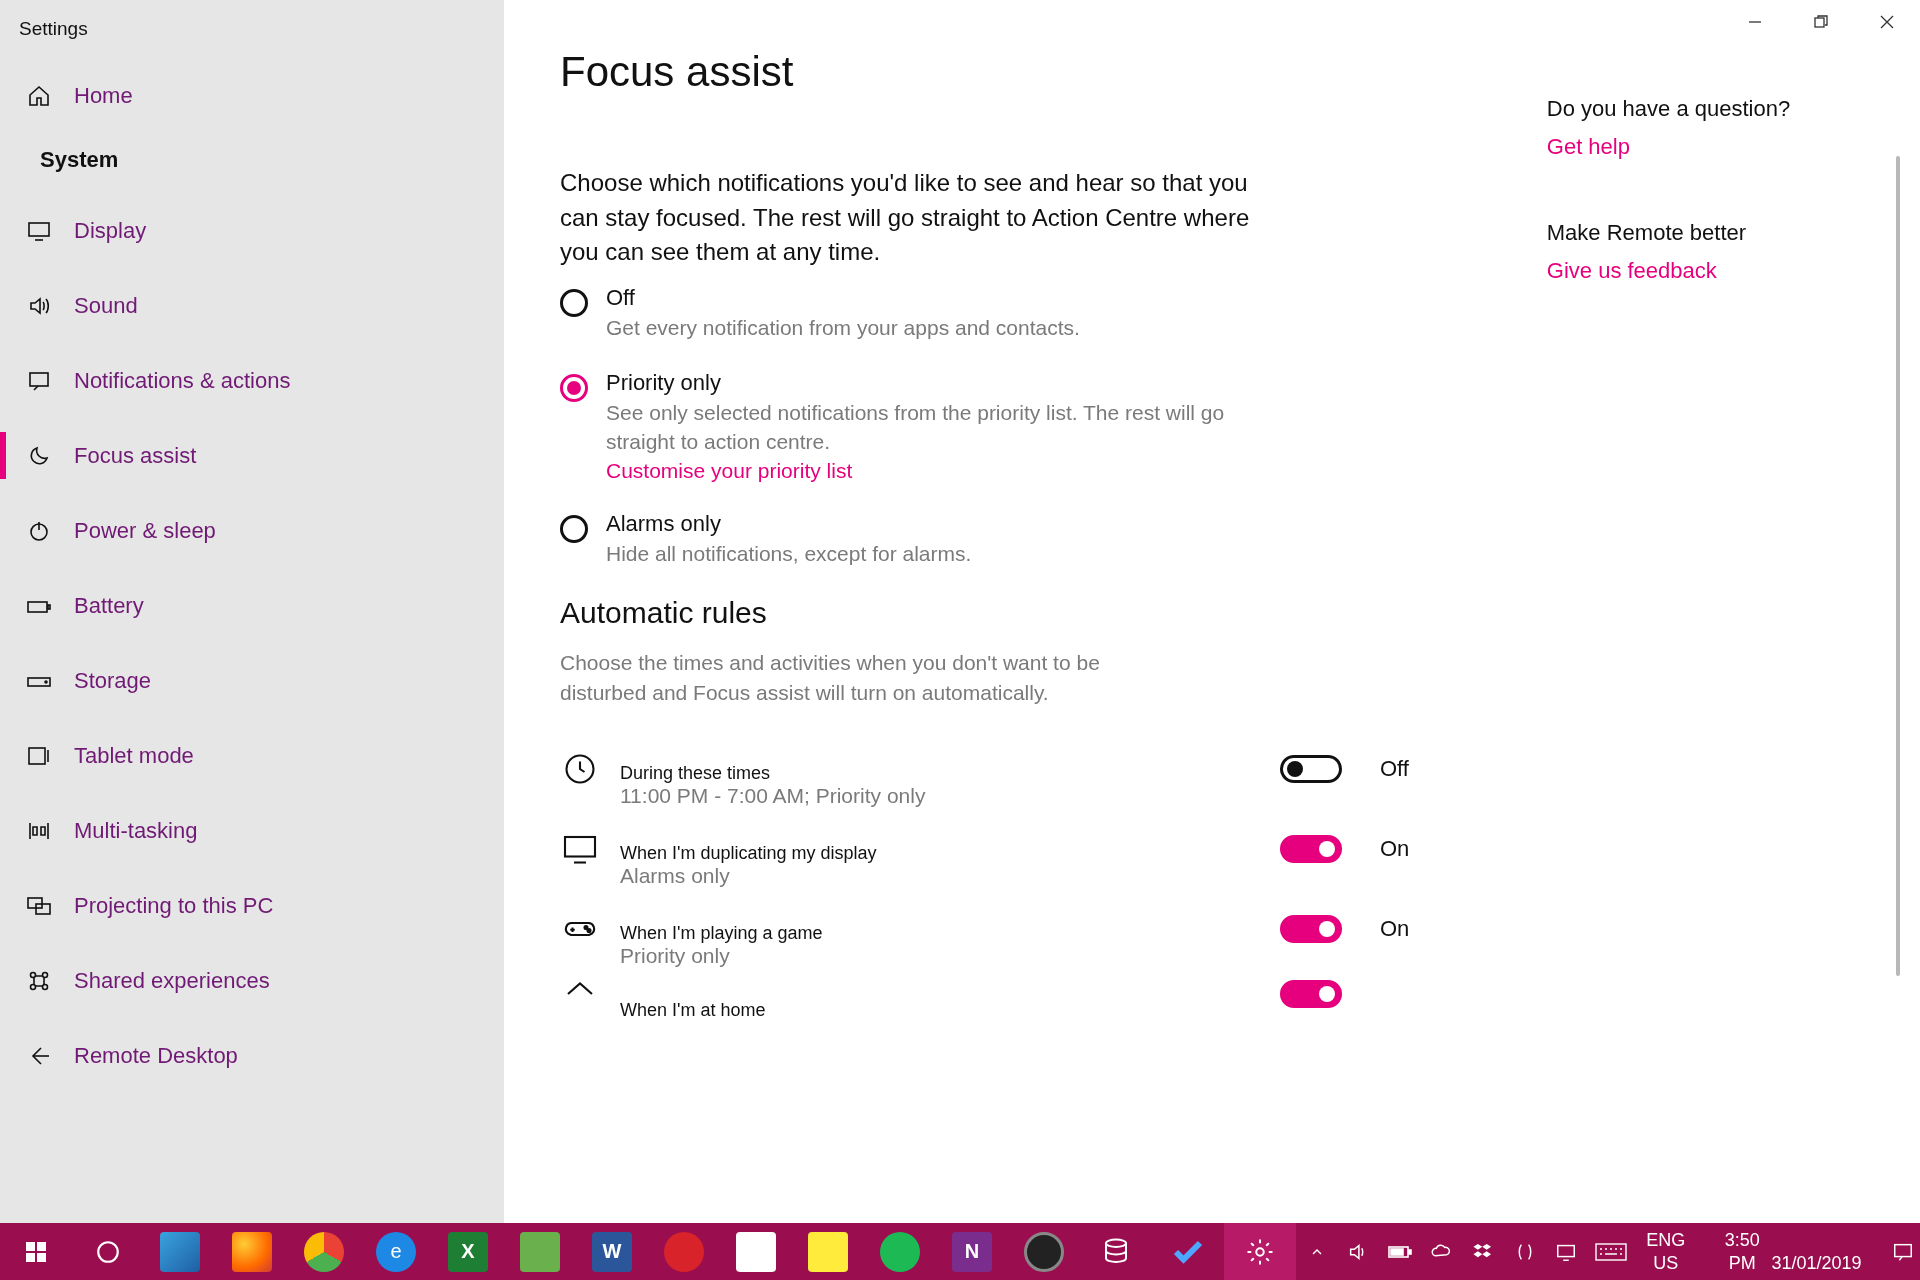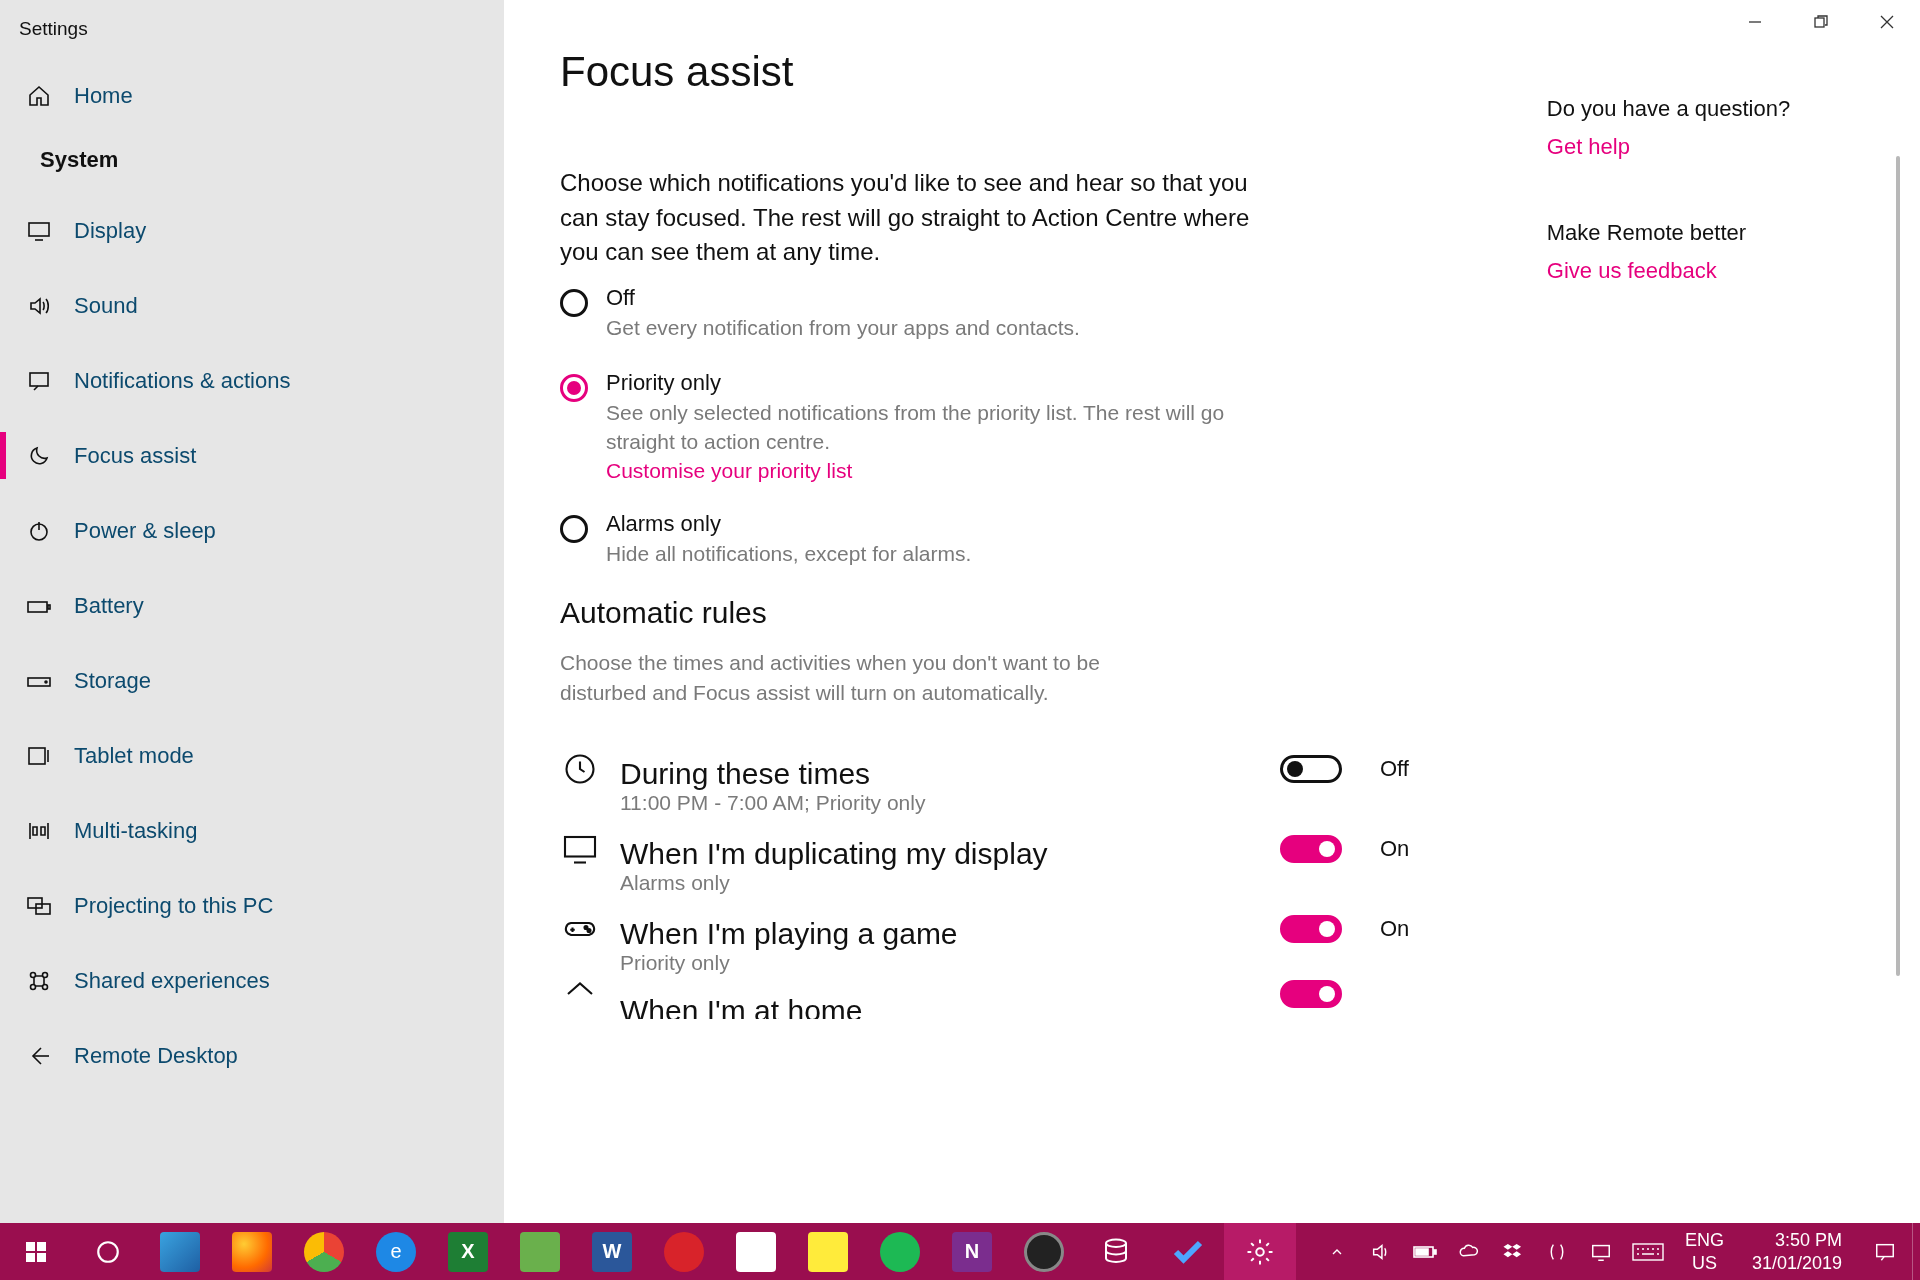--- a/index.html
+++ b/index.html
@@ -2,21 +2,21 @@
 <html><head>
 <meta charset="utf-8">
 <style>
   * { box-sizing: border-box; margin: 0; padding: 0; font-family: "Segoe UI", Arial, sans-serif; }
   body { width: 1920px; height: 1280px; background: #fff; overflow: hidden; position: relative; }
   .app { display: flex; height: calc(100% - 57px); }
   .sidebar { width: 504px; background: #e6e6e6; height: 100%; padding-top: 12px; overflow: hidden; }
   .app-title { font-size: 19px; padding: 6px 19px 18px; color: #111; }
   .side-item { display: flex; align-items: center; height: 75px; padding: 0 26px; gap: 22px; cursor: default; position: relative; }
   .side-item .icon { width: 26px; height: 26px; display: inline-flex; align-items: center; justify-content: center; }
-  .side-item .label { font-size: 22px; color: #0c4a6e; }
+  .side-item .label { font-size: 22px; color: #701a75; }
   .side-item.active::before { content:""; position:absolute; left:0; top:14px; bottom:14px; width:6px; background:#e6007e; }
   .search-wrap { margin: 6px 22px 22px; }
   .search { width: 452px; height: 51px; border: 3px solid #e6007e; background: #e6e6e6; display: flex; align-items: center; padding: 0 14px; }
   .search input { flex:1; border:none; background:transparent; font-size: 22px; color:#666; outline:none; }
   .search .sicon { width:18px; height:18px; color:#777; }
   .cat-header { font-size: 22px; font-weight: 600; color:#111; padding: 14px 40px 20px; }
   .main { flex:1; display:flex; padding: 48px 58px 0 56px; overflow:hidden; position:relative;}
   .content { width: 880px; }
   .aside { margin-left: 120px; width: 320px; padding-top: 48px;}
   h1 { font-size: 42px; font-weight: 400; color:#111; margin-bottom: 70px; }
@@ -26,42 +26,42 @@
   .radio-outer.checked { border-color:#e6007e; }
   .radio-inner { width:14px; height:14px; background:#e6007e; border-radius:50%; display:none;}
   .radio-outer.checked .radio-inner { display:block;}
   .radio-label { font-size: 22px; color:#111; }
   .radio-sub { font-size: 21px; color:#7a7a7a; line-height:1.4; margin-top:2px;}
   .link { color:#e6007e; font-size:21px; display:inline-block; margin-top:2px; cursor:default;}
   h2 { font-size: 30px; font-weight: 400; color:#111; margin-top: 28px; margin-bottom: 18px;}
   .rule-row { display:flex; align-items:center; gap: 20px; height: 80px; max-width: 860px;}
   .rule-icon { width:40px; height:40px; display:flex; align-items:center; justify-content:center; }
   .rule-text { flex:1; }
-  .rule-title { font-size: 30px; color:#111;margin-top:34px; }
+  .rule-title { font-size: 18px; color:#111;margin-top:34px; }
   .rule-sub { font-size: 21px; color:#7a7a7a; }
   .toggle { width:62px; height:28px; border:3px solid #111; border-radius: 14px; position:relative; background:#fff;}
   .toggle .knob { width:16px; height:16px; background:#111; border-radius:50%; position:absolute; top:3px; left:4px;}
   .toggle.on { background:#e6007e; border-color:#e6007e;}
   .toggle.on .knob { background:#fff; left:auto; right:4px;}
   .toggle-label { font-size:22px; color:#111; margin-left: 18px; width:40px;}
   .aside h3 { font-size:22px; font-weight:400; color:#111; margin-bottom: 12px;}
   .aside .link2 { color:#e6007e; font-size:22px; display:block; margin-bottom: 60px; cursor:default;}
   .winctrl { position:absolute; top:0; right:0; display:flex; }
   .winbtn { width:66px; height:44px; display:flex; align-items:center; justify-content:center; color:#333;}
   .scrollbar { position:absolute; right: 20px; top: 156px; width:4px; height: 820px; background:#b8b8b8; border-radius:2px;}
   
   .taskbar { position:absolute; bottom:0; left:0; right:0; height:57px; background:#9a0e4f; display:flex; align-items:center; }
   .tb-left { display:flex; align-items:center; height:100%;}
   .tb-icon { width:72px; height:57px; display:flex; align-items:center; justify-content:center; color:#fff; }
   .tb-app { width:72px; height:57px; display:flex; align-items:center; justify-content:center; position:relative; }
   .tb-app.active { background:#b71b67;}
   .appbox { width:40px; height:40px; border-radius:4px; display:flex; align-items:center; justify-content:center; font-size:20px;}
   .tb-right { margin-left:auto; display:flex; align-items:center; height:100%; color:#fff; gap:0;}
   .tray-icon { width:44px; height:57px; display:flex; align-items:center; justify-content:center;}
-  .clock { display:flex; flex-direction:column; align-items:flex-end; justify-content:center; padding: 0 16px; font-size:18px; line-height:1.25;text-align:center;}
+  .clock { display:flex; flex-direction:row; align-items:flex-end; justify-content:center; padding: 0 16px; font-size:18px; line-height:1.25;text-align:center;}
   .lang { display:flex; flex-direction:column; align-items:center; justify-content:center; padding:0 12px; font-size:18px; line-height:1.25;}
   svg { display:block; }
 </style>
 </head>
 <body>
 
 <div class="app">
   <div class="sidebar">
     <div class="app-title">Settings</div>
 

